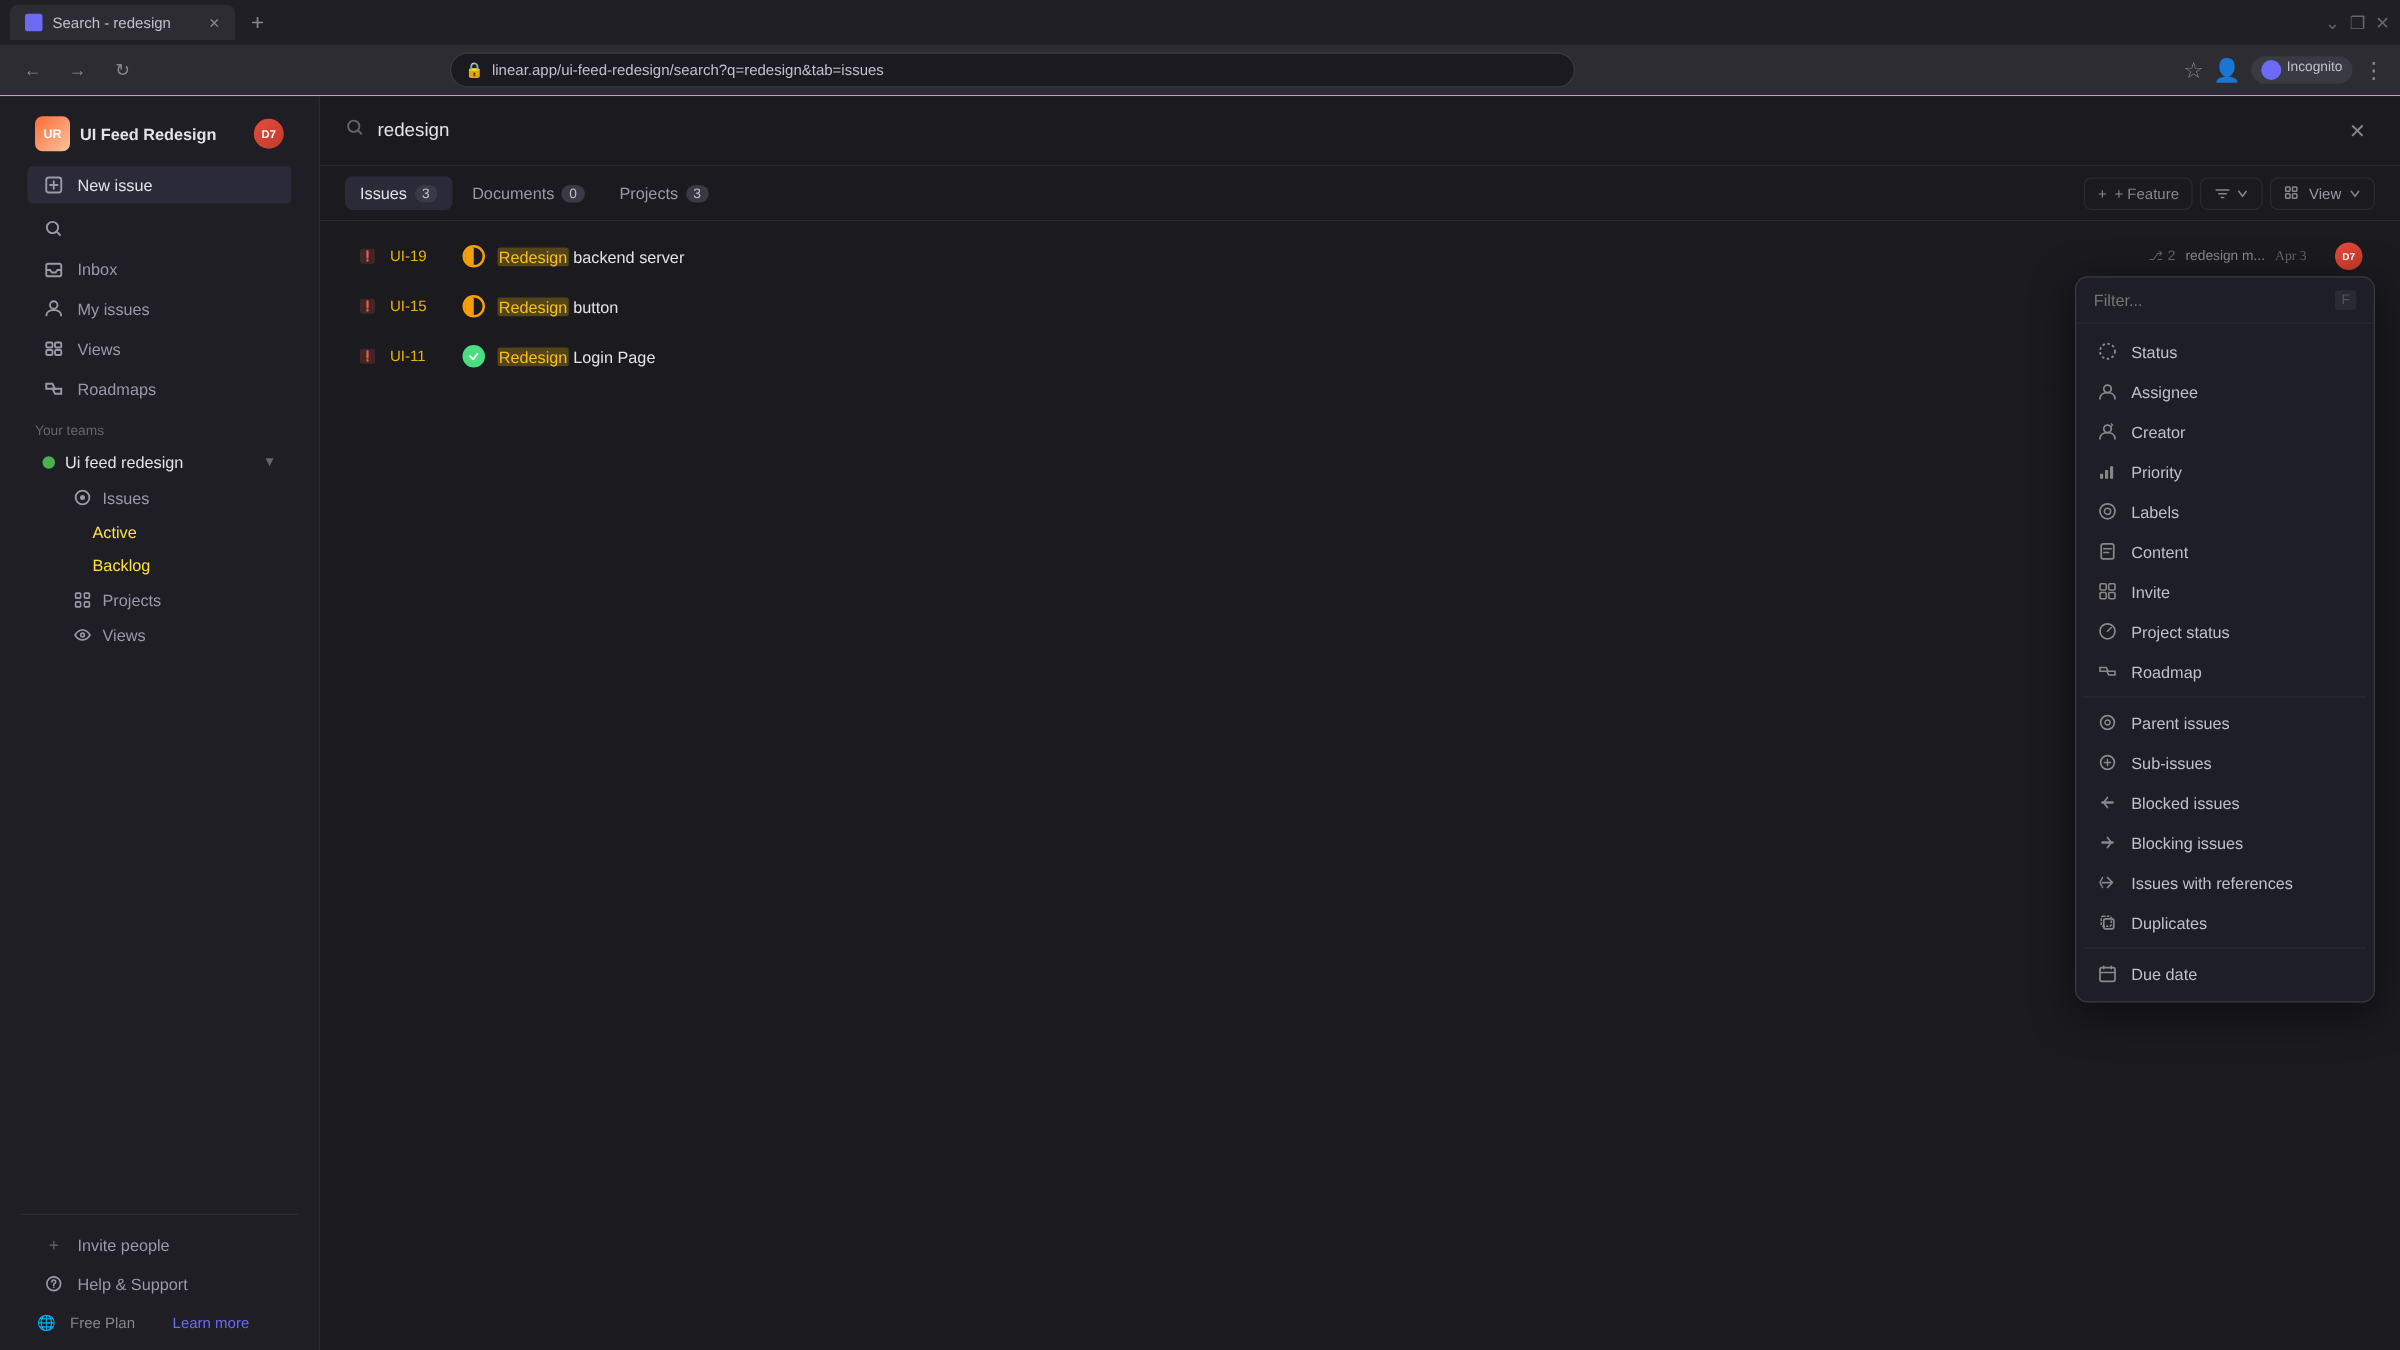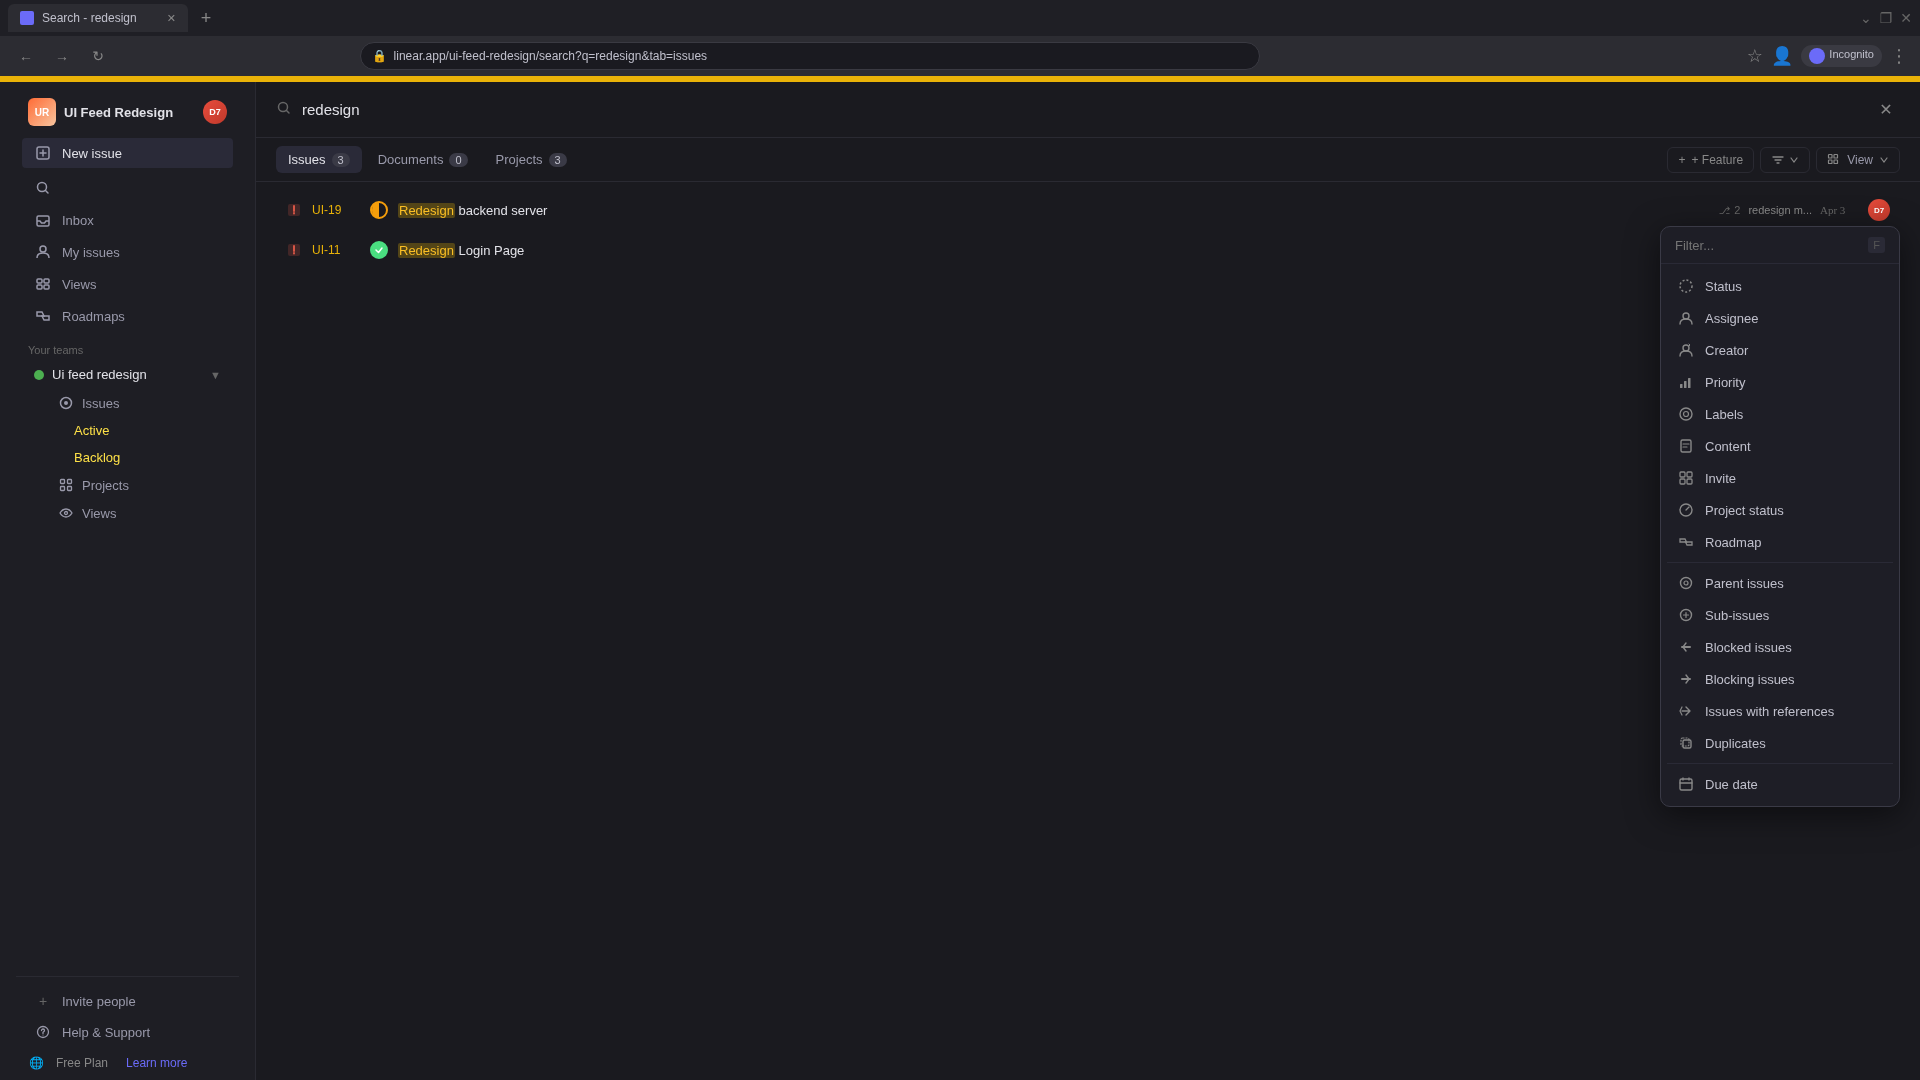--- a/index.html
+++ b/index.html
@@ -9,21 +9,21 @@
       color: #e2e2e8;
       width: 1920px;
       height: 1080px;
       overflow: hidden;
       font-size: 14px;
     }
 
     
     .browser-chrome {
       background: #2c2c32;
-      border-bottom: 6px solid #eab308;
+      border-bottom: 1px solid #eab308;
     }
     .browser-tabs {
       display: flex;
       align-items: center;
       height: 36px;
       padding: 0 8px;
       gap: 4px;
       background: #1f1f25;
     }
     .browser-tab {
@@ -734,21 +734,21 @@
             <circle cx="7" cy="7" r="5.5" stroke="#9999aa" stroke-width="1.3"></circle>
             <path d="M5.5 5.5c0-1 .75-1.5 1.5-1.5s1.5.5 1.5 1.5c0 .8-.5 1.2-1.5 1.8V8.5" stroke="#9999aa" stroke-width="1.3" stroke-linecap="round"></path>
             <circle cx="7" cy="10" r="0.6" fill="#9999aa"></circle>
           </svg>
         </span>
         <span>Help &amp; Support</span>
       </div>
       <div style="display:flex;align-items:center;padding:6px 12px;gap:10px;">
         <span class="sidebar-nav-icon" style="color:#666;font-size:12px;">🌐</span>
         <span style="font-size:12px;color:#888;">Free Plan</span>
-        <span style="font-size:12px;color:#6b6bf8;cursor:pointer;margin-left:8px;">Learn more</span>
+        <span style="font-size:12px;color:#6b6bf8;cursor:pointer;margin-left:20px;">Learn more</span>
       </div>
     </div>
   </div>
 
   <div class="main-content" style="position:relative;">
 
     <div class="search-overlay" style="position:relative;top:0;left:0;right:0;bottom:0;">
 
       <div class="search-header">
         <span class="search-icon-main">
@@ -822,20 +822,40 @@
             <div class="issue-branch">
               <span class="branch-icon">⎇</span>
               <span>2</span>
             </div>
             <span class="issue-project">redesign m...</span>
             <span class="issue-date">Apr 3</span>
             <div class="issue-assignee" style="background:linear-gradient(135deg,#e74c3c,#c0392b);">D7</div>
           </div>
         </div>
 
+        <div class="issue-row">
+          <div class="priority-icon priority-urgent">
+            <svg width="14" height="14" viewBox="0 0 14 14" fill="none">
+              <rect x="1" y="1" width="12" height="12" rx="2" fill="#e85c4a" opacity="0.2"></rect>
+              <path d="M7 3v5M7 10v.5" stroke="#e85c4a" stroke-width="1.8" stroke-linecap="round"></path>
+            </svg>
+          </div>
+          <span class="issue-id">UI-15</span>
+          <div class="status-icon status-in-progress"></div>
+          <span class="issue-title">
+            <span class="highlight">Redesign</span>
+            <span> button</span>
+          </span>
+          <div class="issue-meta">
+            <span class="issue-cal-icon">🗓</span>
+            <span class="issue-date">Apr 8</span>
+            <span class="issue-date">Apr 1</span>
+            <div class="issue-assignee assignee-green" style="background:linear-gradient(135deg,#27ae60,#1e8449);">CC</div>
+          </div>
+        </div>
 
         <div class="issue-row">
           <div class="priority-icon priority-urgent">
             <svg width="14" height="14" viewBox="0 0 14 14" fill="none">
               <rect x="1" y="1" width="12" height="12" rx="2" fill="#e85c4a" opacity="0.2"></rect>
               <path d="M7 3v5M7 10v.5" stroke="#e85c4a" stroke-width="1.8" stroke-linecap="round"></path>
             </svg>
           </div>
           <span class="issue-id">UI-11</span>
           <div class="status-icon" style="background:#4ade80;border:2px solid #4ade80;border-radius:50%;display:flex;align-items:center;justify-content:center;width:18px;height:18px;">

